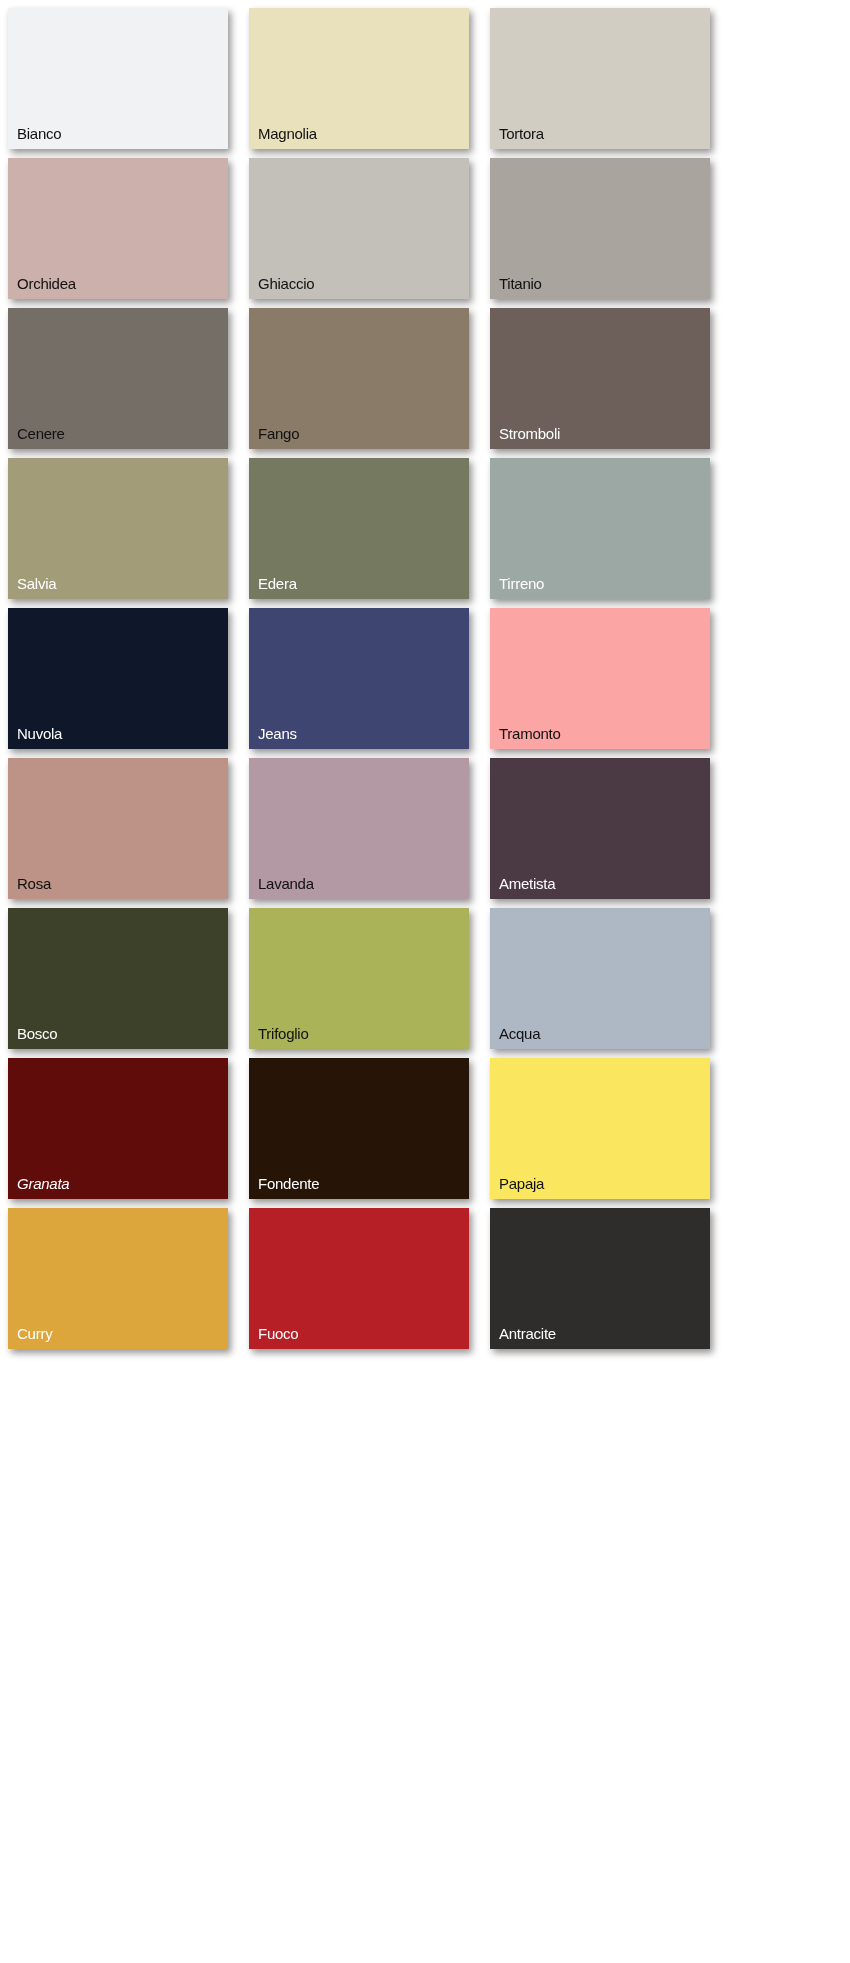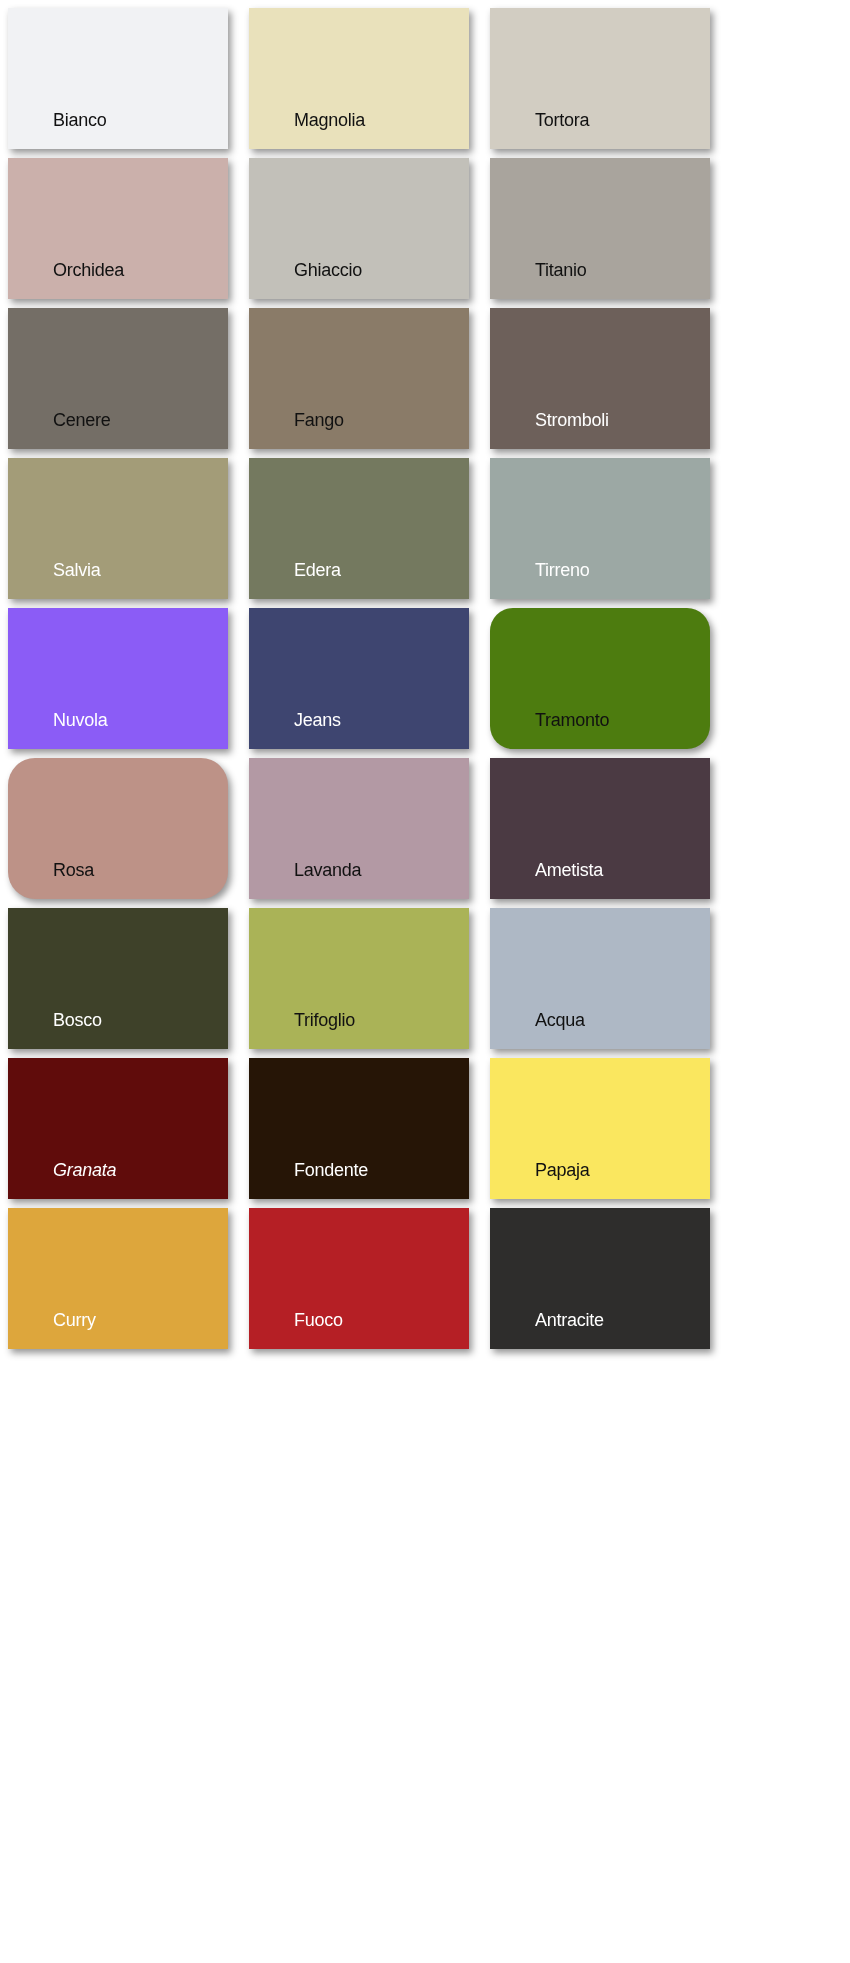--- a/index.html
+++ b/index.html
@@ -33,28 +33,27 @@
     position: relative;
     width: 220px;
     height: 141px;
     box-sizing: border-box;
     box-shadow: 3px 4px 7px rgba(0, 0, 0, 0.42);
     overflow: hidden;
   }
   .swatch-label {
     position: absolute;
     left: 9px;
-    bottom: 19px;
+    bottom: 5px;
     font-family: "Liberation Sans", sans-serif;
-    font-size: 18px;
+    font-size: 15px;
     line-height: 20px;
     letter-spacing: -0.25px;
     white-space: nowrap;
     font-weight: 400;
-    margin-left: 36px;
   }
   .label-dark  { color: #111111; }
   .label-light { color: #ffffff; }
 </style>
 </head>
 <body>
 
 <div id="palette-grid">
     <div class="swatch" style="background: rgb(241, 242, 244);">
       <span class="swatch-label label-dark">Bianco</span>
@@ -85,30 +84,30 @@
     </div>
     <div class="swatch" style="background: rgb(163, 156, 120);">
       <span class="swatch-label label-light">Salvia</span>
     </div>
     <div class="swatch" style="background: rgb(116, 121, 95);">
       <span class="swatch-label label-light">Edera</span>
     </div>
     <div class="swatch" style="background: rgb(156, 168, 164);">
       <span class="swatch-label label-light">Tirreno</span>
     </div>
-    <div class="swatch" style="background: #8b5cf6;">
+    <div class="swatch" style="background: #0f172a;">
       <span class="swatch-label label-light">Nuvola</span>
     </div>
     <div class="swatch" style="background: rgb(62, 69, 112);">
       <span class="swatch-label label-light">Jeans</span>
     </div>
-    <div class="swatch" style="background: #4d7c0f; border-radius: 23px;">
+    <div class="swatch" style="background: #fca5a5;">
       <span class="swatch-label label-dark">Tramonto</span>
     </div>
-    <div class="swatch" style="background: rgb(189, 146, 135); border-radius: 27px;">
+    <div class="swatch" style="background: rgb(189, 146, 135);">
       <span class="swatch-label label-dark">Rosa</span>
     </div>
     <div class="swatch" style="background: rgb(179, 153, 164);">
       <span class="swatch-label label-dark">Lavanda</span>
     </div>
     <div class="swatch" style="background: rgb(75, 58, 67);">
       <span class="swatch-label label-light">Ametista</span>
     </div>
     <div class="swatch" style="background: rgb(62, 65, 41);">
       <span class="swatch-label label-light">Bosco</span>

